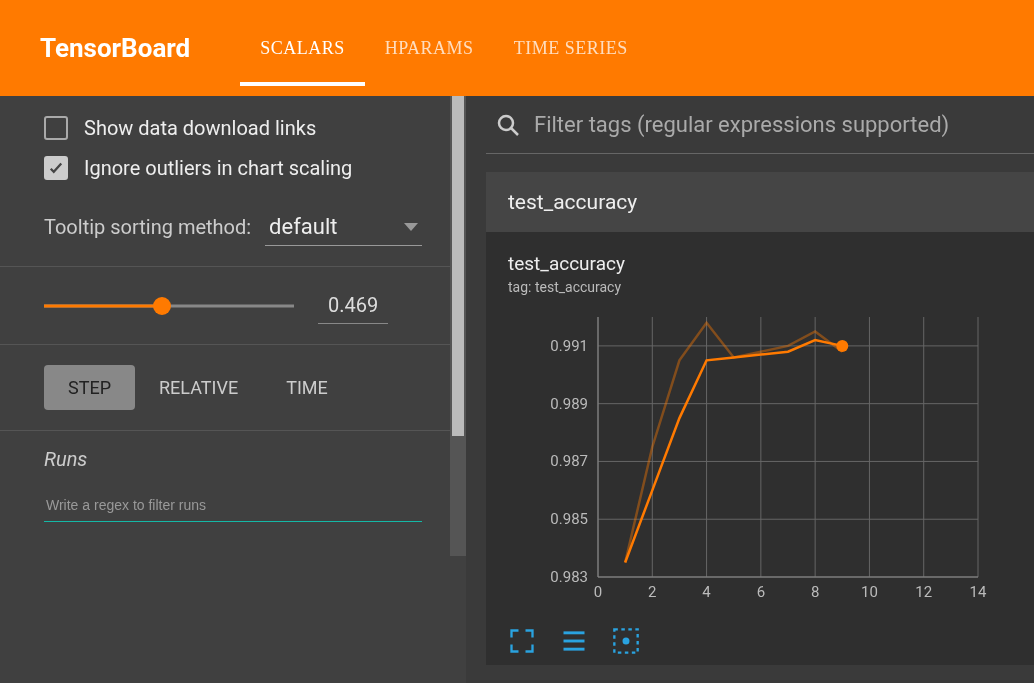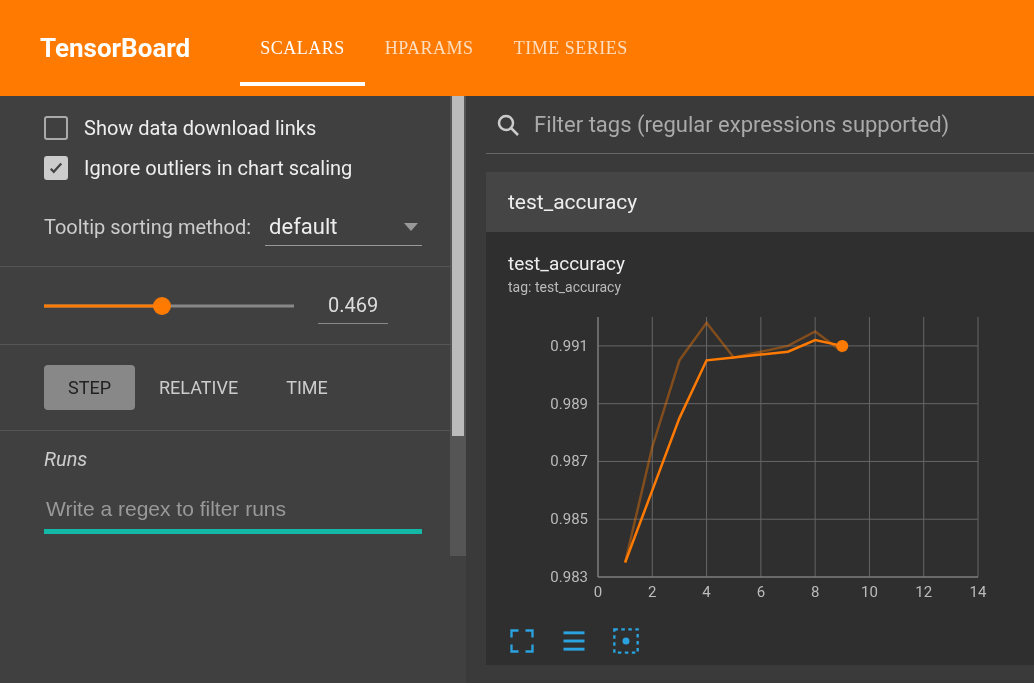--- a/index.html
+++ b/index.html
@@ -29,21 +29,21 @@
 .slider { position: relative; width: 250px; height: 20px; cursor: pointer; }
 .slider-track-bg { position: absolute; top: 50%; left: 0; right: 0; height: 3px; background: #888; transform: translateY(-50%); }
 .slider-track-fill { position: absolute; top: 50%; left: 0; width: 47%; height: 3px; background: #ff7a00; transform: translateY(-50%); }
 .slider-thumb { position: absolute; top: 50%; left: 47%; width: 18px; height: 18px; background: #ff7a00; border-radius: 50%; transform: translate(-50%,-50%); }
 .slider-value { font-size: 20px; border-bottom: 1px solid #888; padding: 6px 10px; min-width: 70px; }
 .btn-group { display: flex; gap: 0; }
 .ax-btn { padding: 12px 24px; font-size: 18px; color: #ccc; cursor: pointer; border-radius: 4px; }
 .ax-btn.active { background: #888; color: #222; }
 .runs-section { padding: 16px 44px; border-top: 1px solid #555; }
 .runs-label { font-size: 20px; color: #ccc; margin-bottom: 18px; font-style: italic; }
-.runs-input { width: 100%; background: transparent; border: none; border-bottom: 5px solid #14b8a6; padding: 8px 2px; font-size: 21px; color: #22c55e; outline: none; }
+.runs-input { width: 100%; background: transparent; border: none; border-bottom: 1px solid #14b8a6; padding: 8px 2px; font-size: 14px; color: #22c55e; outline: none; }
 .runs-input::placeholder { color: #999; }
 .main { flex: 1; background: #3a3a3a; padding: 0 0 0 20px; overflow: hidden; }
 .filter-bar { display: flex; align-items: center; gap: 14px; padding: 16px 10px; border-bottom: 1px solid #666; }
 .filter-bar svg { width: 24px; height: 24px; }
 .filter-text { font-size: 22px; color: #aaa; }
 .card { margin-top: 18px; background: #2f2f2f; }
 .card-header { padding: 18px 22px; font-size: 21px; color: #eee; background: #454545; }
 .chart-area { padding: 20px 22px 10px; }
 .chart-title { font-size: 19px; color: #eee; }
 .chart-subtitle { font-size: 14px; color: #bbb; margin-top: 4px; margin-bottom: 12px; }

